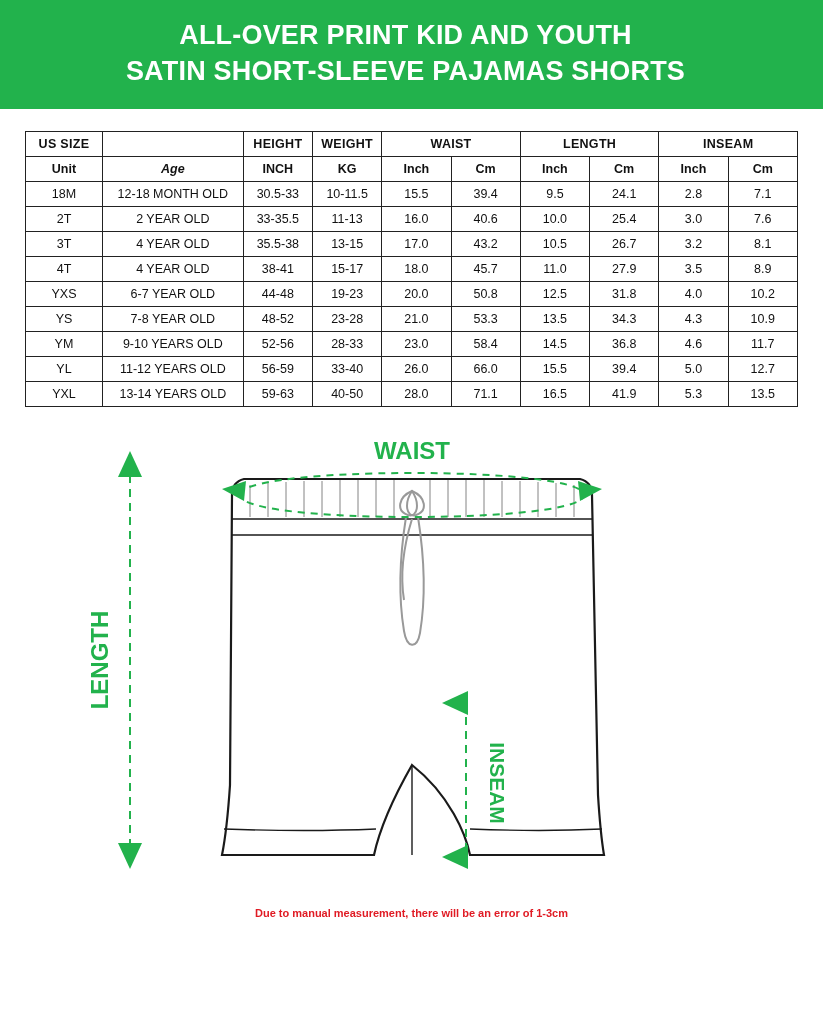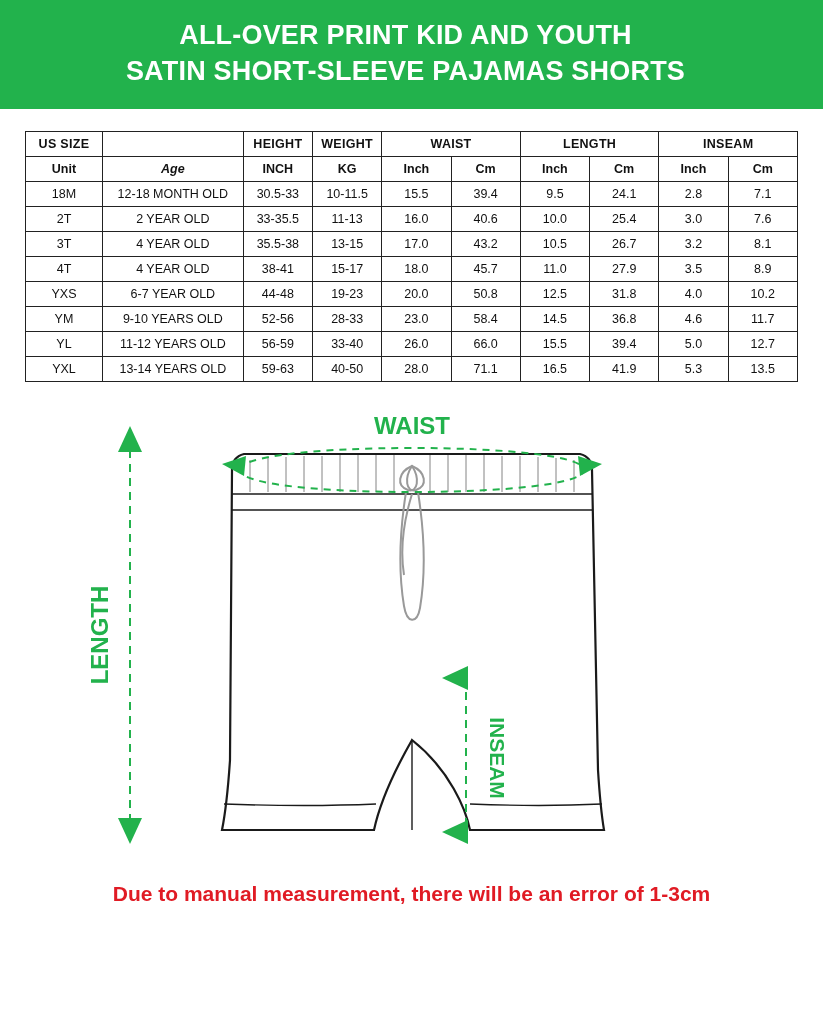--- a/index.html
+++ b/index.html
@@ -72,21 +72,21 @@
     width: 823px;
     height: 470px;
     margin-top: 28px;
   }
   .diagram svg { display: block; }
 
   .footnote {
     text-align: center;
     color: #e01b24;
     font-weight: bold;
-    font-size: 21px;
+    font-size: 11px;
     margin-top: 2px;
   }
 </style>
 </head>
 <body>
 
 <div class="header-band">
   <div class="title-line">ALL-OVER PRINT KID AND YOUTH</div>
   <div class="title-line">SATIN SHORT-SLEEVE PAJAMAS SHORTS</div>
 </div>
@@ -181,20 +181,32 @@
         <td class="size-cell">YXS</td>
         <td>6-7 YEAR OLD</td>
         <td>44-48</td>
         <td>19-23</td>
         <td>20.0</td>
         <td>50.8</td>
         <td>12.5</td>
         <td>31.8</td>
         <td>4.0</td>
         <td>10.2</td>
+      </tr>
+      <tr>
+        <td class="size-cell">YS</td>
+        <td>7-8 YEAR OLD</td>
+        <td>48-52</td>
+        <td>23-28</td>
+        <td>21.0</td>
+        <td>53.3</td>
+        <td>13.5</td>
+        <td>34.3</td>
+        <td>4.3</td>
+        <td>10.9</td>
       </tr>
       <tr>
         <td class="size-cell">YM</td>
         <td>9-10 YEARS OLD</td>
         <td>52-56</td>
         <td>28-33</td>
         <td>23.0</td>
         <td>58.4</td>
         <td>14.5</td>
         <td>36.8</td>

